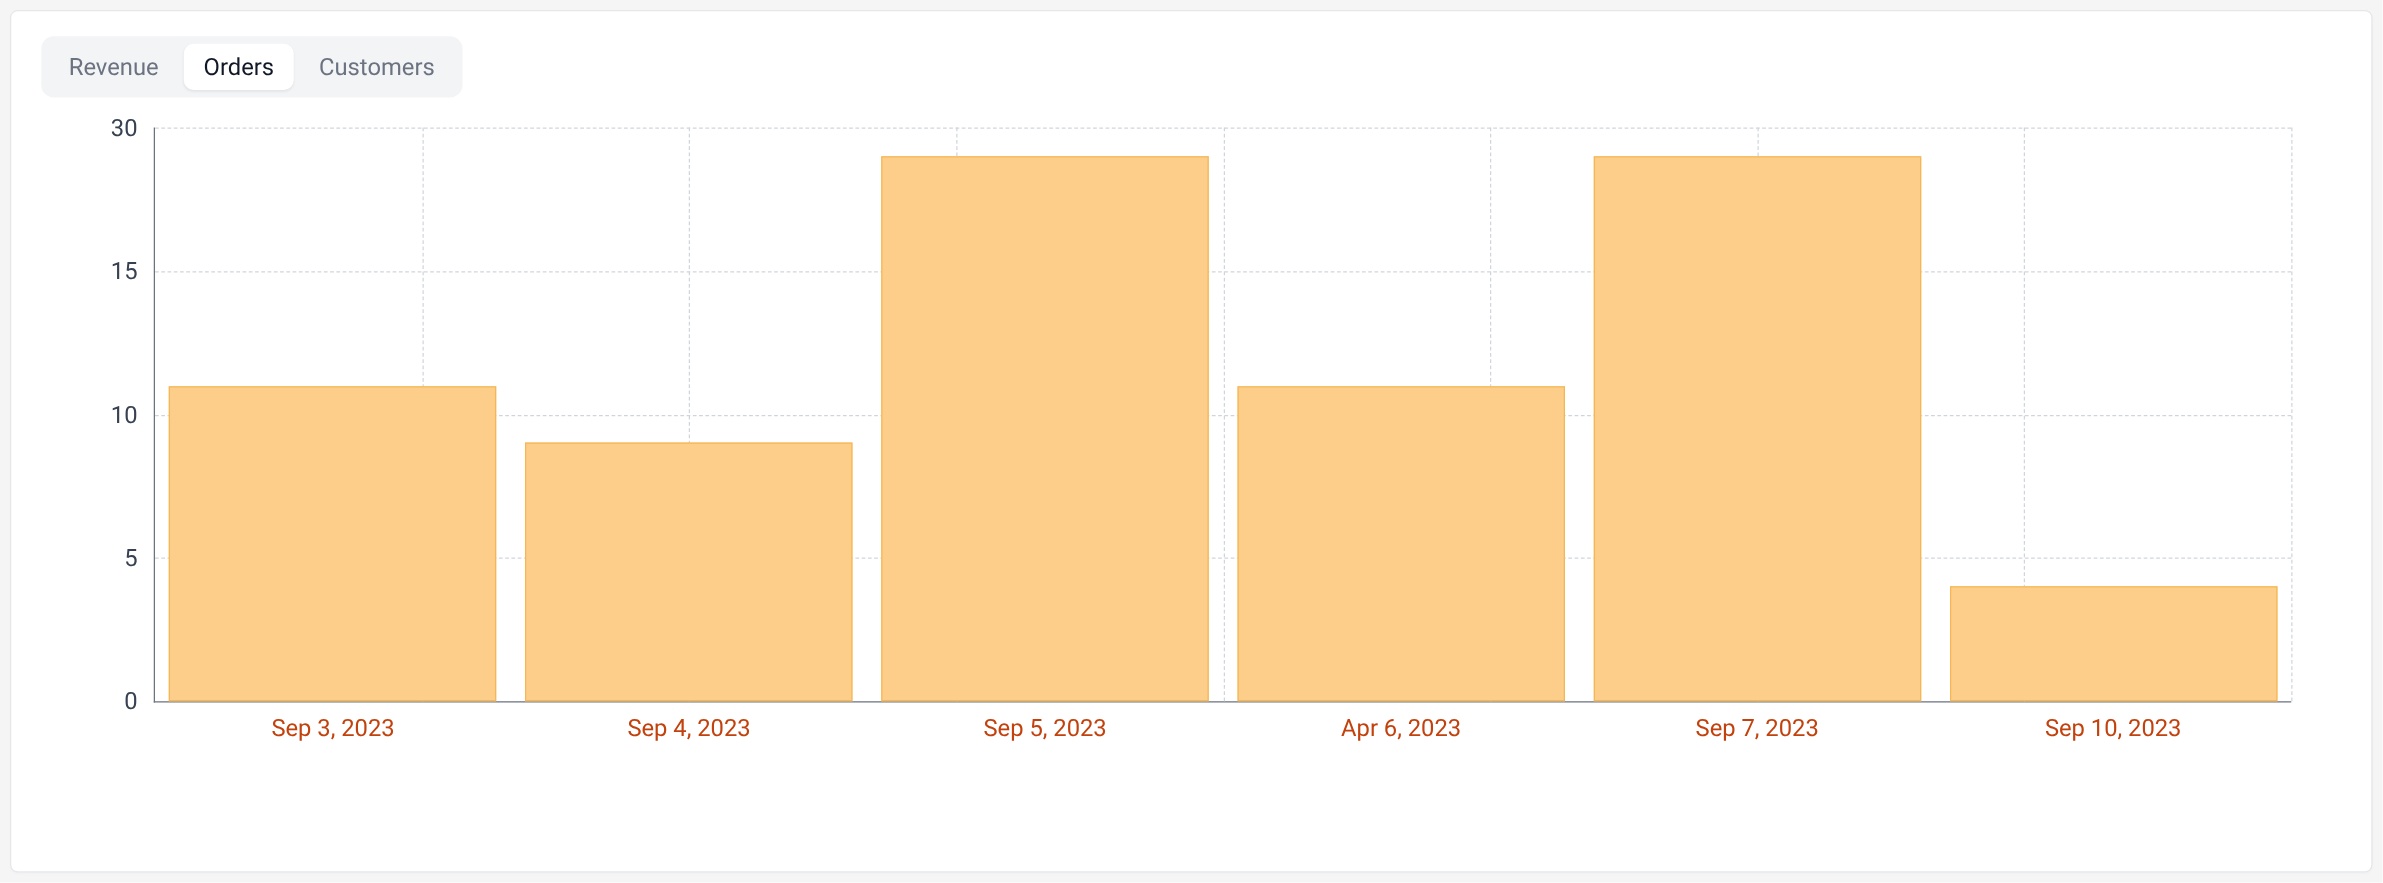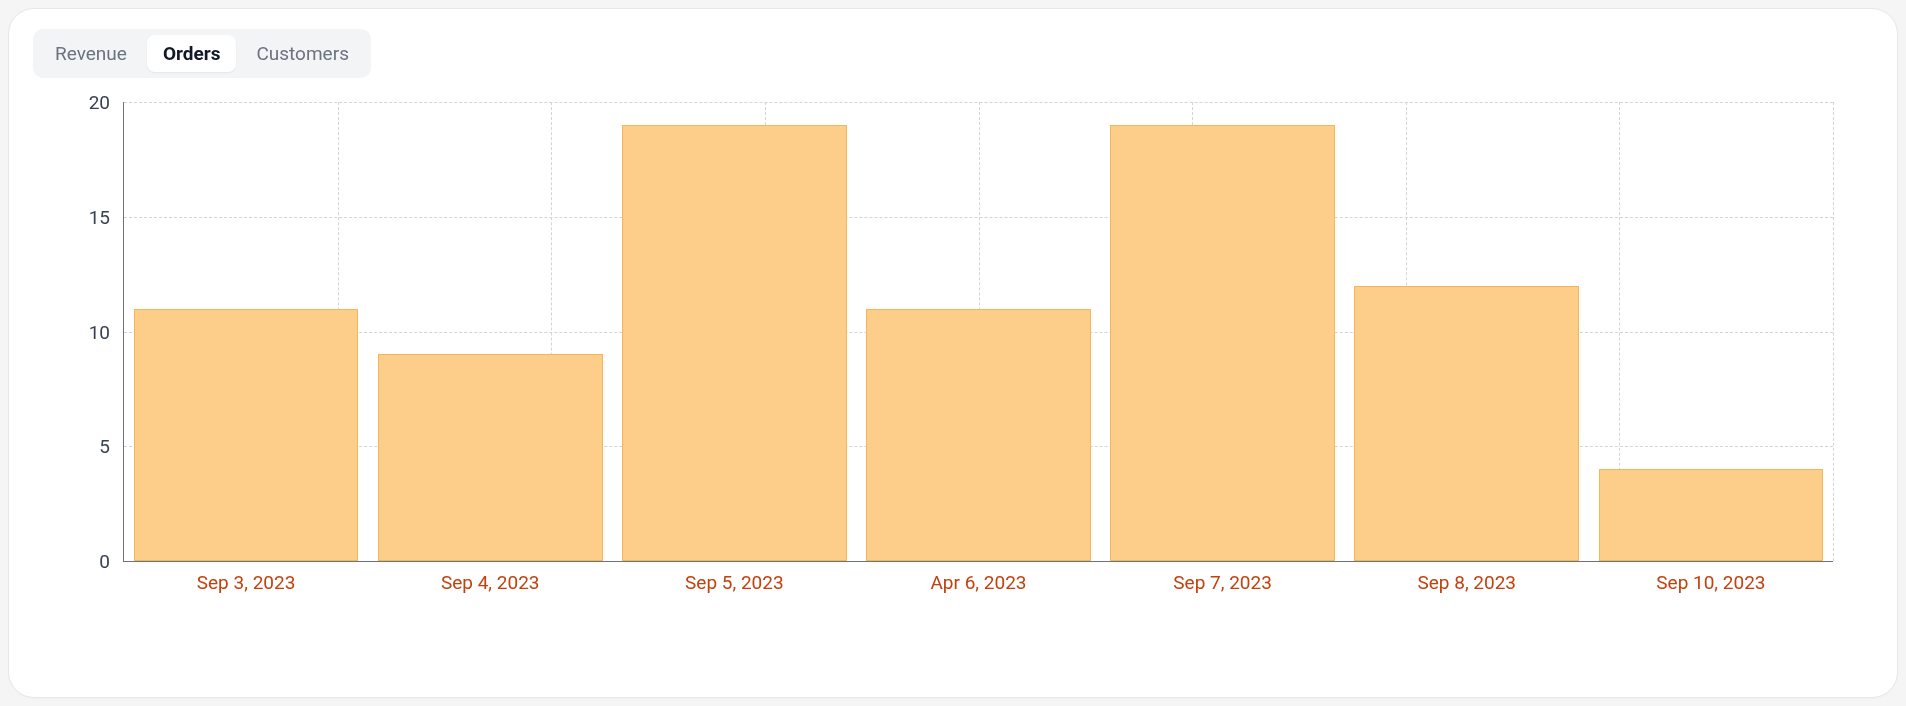--- a/index.html
+++ b/index.html
@@ -6,21 +6,21 @@
     body {
       font-family: -apple-system, BlinkMacSystemFont, "Segoe UI", Roboto, Helvetica, Arial, sans-serif;
       background: #f5f5f5;
       padding: 8px;
       width: 1906px;
       height: 706px;
     }
     .card {
       background: #ffffff;
       border: 1px solid #e5e7eb;
-      border-radius: 26px;
+      border-radius: 6px;
       width: 100%;
       height: 100%;
       padding: 20px 24px 28px 24px;
       display: flex;
       flex-direction: column;
       box-shadow: 0 1px 2px rgba(0,0,0,0.02);
     }
     .tabs {
       display: inline-flex;
       align-items: center;
@@ -35,21 +35,21 @@
       font-size: 19px;
       padding: 7px 16px;
       border-radius: 8px;
       color: #6b7280;
       cursor: pointer;
       user-select: none;
     }
     .tab.active {
       background: #ffffff;
       color: #111827;
-      font-weight: 700;
+      font-weight: 400;
       box-shadow: 0 1px 2px rgba(0,0,0,0.06);
     }
     .chart-area {
       flex: 1 1 auto;
       position: relative;
       padding-left: 90px;
       padding-right: 40px;
     }
     .plot {
       position: relative;
@@ -125,21 +125,21 @@
   <div class="chart-area">
     <div class="plot" id="plot">
         <div class="ytick-label" style="top: 100%;">0</div>
         <div class="gridline" style="top: 75%;"></div>
         <div class="ytick-label" style="top: 75%;">5</div>
         <div class="gridline" style="top: 50%;"></div>
         <div class="ytick-label" style="top: 50%;">10</div>
         <div class="gridline" style="top: 25%;"></div>
         <div class="ytick-label" style="top: 25%; margin-left: 48px;">15</div>
         <div class="gridline" style="top: 0%;"></div>
-        <div class="ytick-label" style="top: 0%;">20</div>
+        <div class="ytick-label" style="top: 0%;">30</div>
         <div class="vgrid" style="left: 12.5%;"></div>
         <div class="vgrid" style="left: 25%;"></div>
         <div class="vgrid" style="left: 37.5%;"></div>
         <div class="vgrid" style="left: 50%;"></div>
         <div class="vgrid" style="left: 62.5%;"></div>
         <div class="vgrid" style="left: 75%;"></div>
         <div class="vgrid" style="left: 87.5%;"></div>
         <div class="vgrid" style="left: 100%;"></div>
         <div class="bars">
           <div class="slot">
@@ -156,24 +156,20 @@
           </div>
           <div class="slot">
             <div class="bar" title="Sep 6, 2023: 11" style="height: 55%; background: rgb(252, 206, 138); border-color: rgb(245, 183, 85);"></div>
             <div class="xtick-label">Apr 6, 2023</div>
           </div>
           <div class="slot">
             <div class="bar" title="Sep 7, 2023: 19" style="height: 95%; background: rgb(252, 206, 138); border-color: rgb(245, 183, 85);"></div>
             <div class="xtick-label">Sep 7, 2023</div>
           </div>
           <div class="slot">
-            <div class="bar" title="Sep 8, 2023: 12" style="height: 60%; background: rgb(252, 206, 138); border-color: rgb(245, 183, 85);"></div>
-            <div class="xtick-label">Sep 8, 2023</div>
-          </div>
-          <div class="slot">
             <div class="bar" title="Sep 10, 2023: 4" style="height: 20%; background: rgb(252, 206, 138); border-color: rgb(245, 183, 85);"></div>
             <div class="xtick-label">Sep 10, 2023</div>
           </div>
         </div>
       </div>
   </div>
 
 </div>
 
 </body></html>

